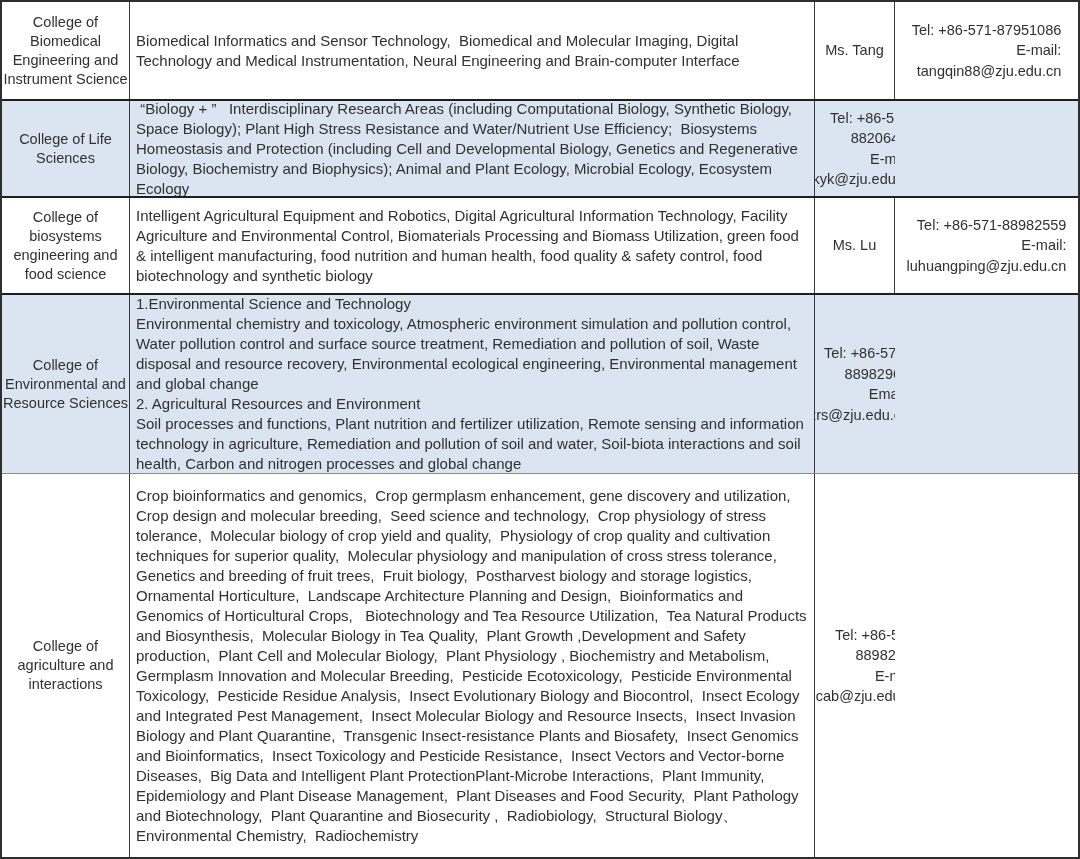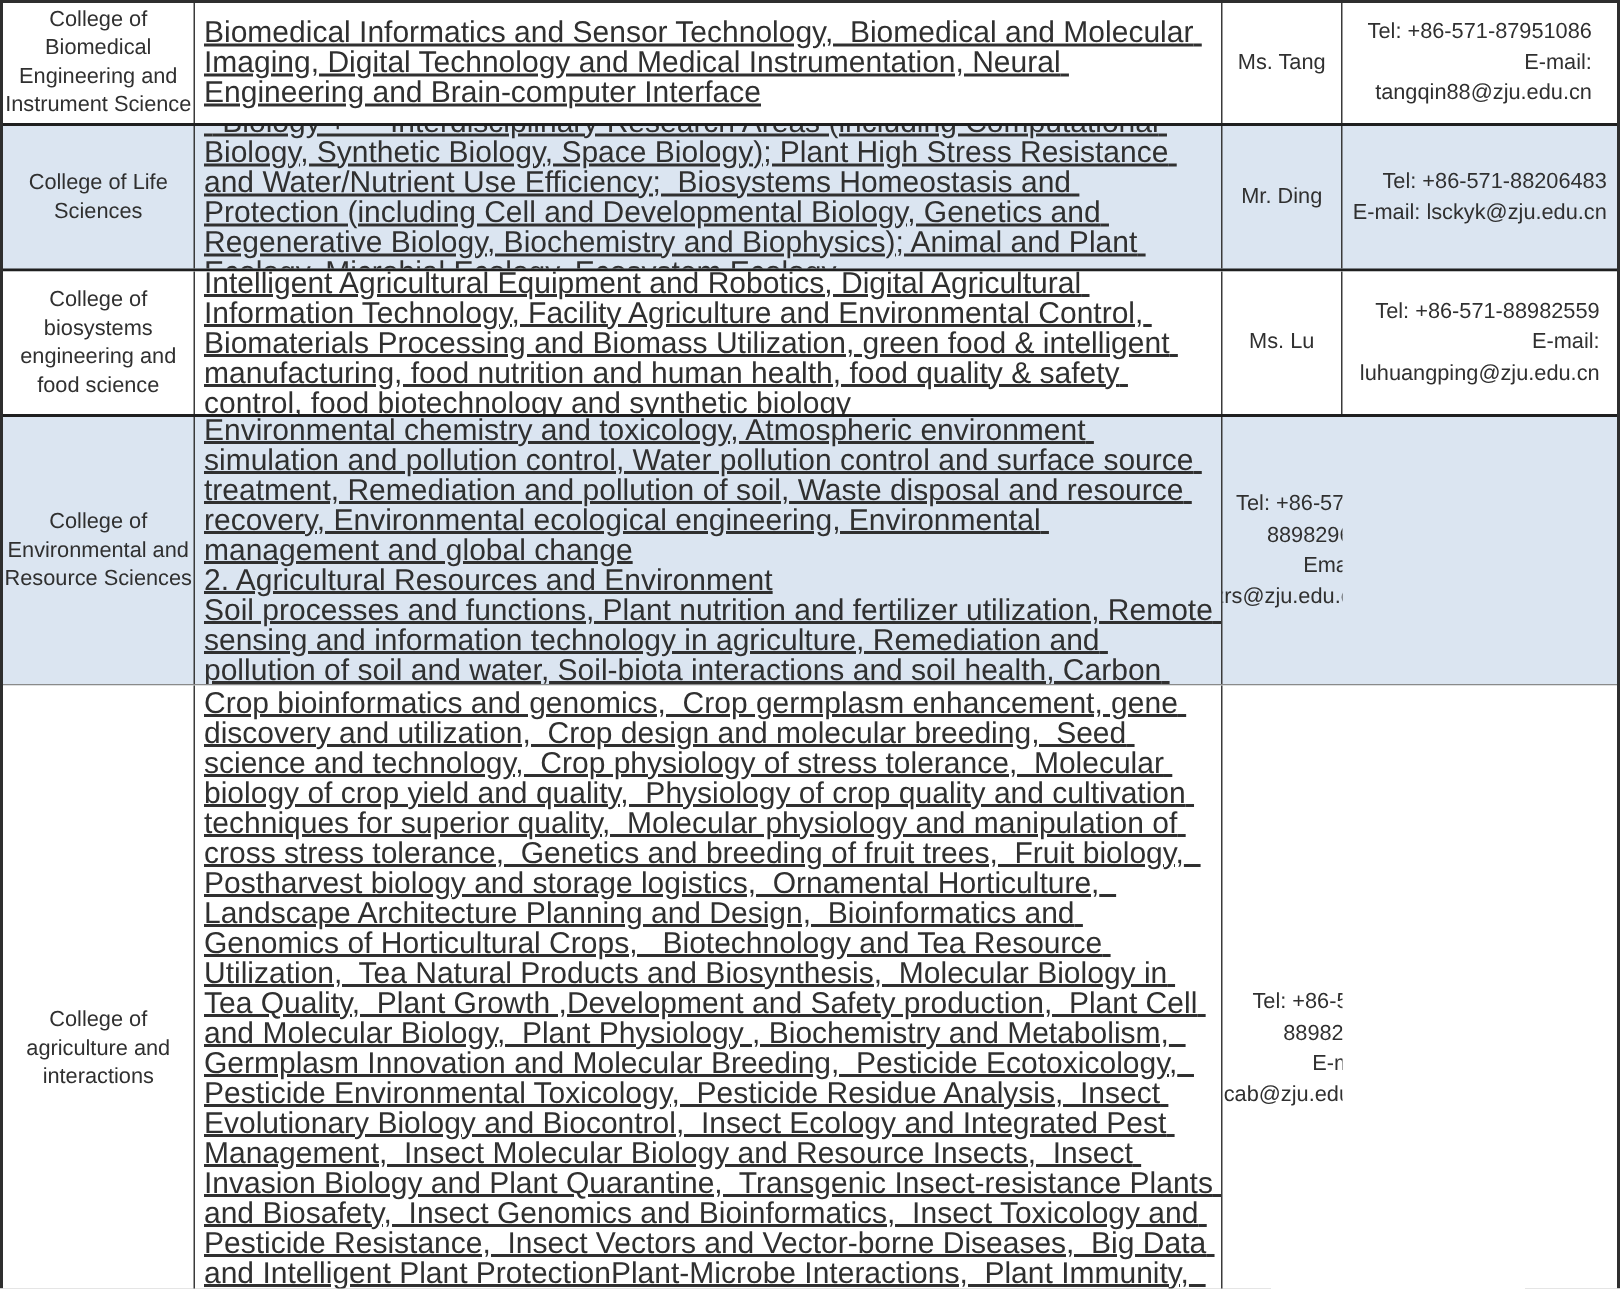--- a/index.html
+++ b/index.html
@@ -30,25 +30,24 @@
     display: flex; flex-direction: column; justify-content: center;
     overflow: hidden;
   }
   .cell:last-child { border-right: none; }
   .college {
     align-items: center; text-align: center;
     font-size: 14.5px; line-height: 19px;
     padding: 2px 1px;
   }
   .research {
-    font-size: 20px; line-height: 20px;
+    font-size: 15px; line-height: 20px;
     padding: 2px 5px 2px 6px;
     text-align: left;
     white-space: pre-wrap;
-    text-decoration: underline;
   }
   .person {
     align-items: center; text-align: center;
     font-size: 14.5px; line-height: 19px;
     padding: 2px 1px;
   }
   .contact {
     align-items: center; text-align: right;
     font-size: 14.5px; line-height: 20.5px;
     padding: 2px 4px;
@@ -73,21 +72,20 @@
     <div class="cell contact">Tel: +86-571-87951086
 E-mail:
 tangqin88@zju.edu.cn</div>
   </div>
 
   <div class="row r2 blue">
     <div class="cell college">
         <span>College of Life Sciences</span>
       </div>
     <div class="cell research"> “Biology + ”   Interdisciplinary Research Areas (including Computational Biology, Synthetic Biology, Space Biology); Plant High Stress Resistance and Water/Nutrient Use Efficiency;  Biosystems Homeostasis and Protection (including Cell and Developmental Biology, Genetics and Regenerative Biology, Biochemistry and Biophysics); Animal and Plant Ecology, Microbial Ecology, Ecosystem Ecology</div>
-    <div class="cell person">Mr. Ding</div>
     <div class="cell contact">Tel: +86-571-88206483
 E-mail: lsckyk@zju.edu.cn</div>
   </div>
 
   <div class="row r3">
     <div class="cell college">
         <span>College of biosystems engineering and food science</span>
       </div>
     <div class="cell research">Intelligent Agricultural Equipment and Robotics, Digital Agricultural Information Technology, Facility Agriculture and Environmental Control, Biomaterials Processing and Biomass Utilization, green food &amp; intelligent manufacturing, food nutrition and human health, food quality &amp; safety control, food biotechnology and synthetic biology</div>
     <div class="cell person">Ms. Lu</div>

